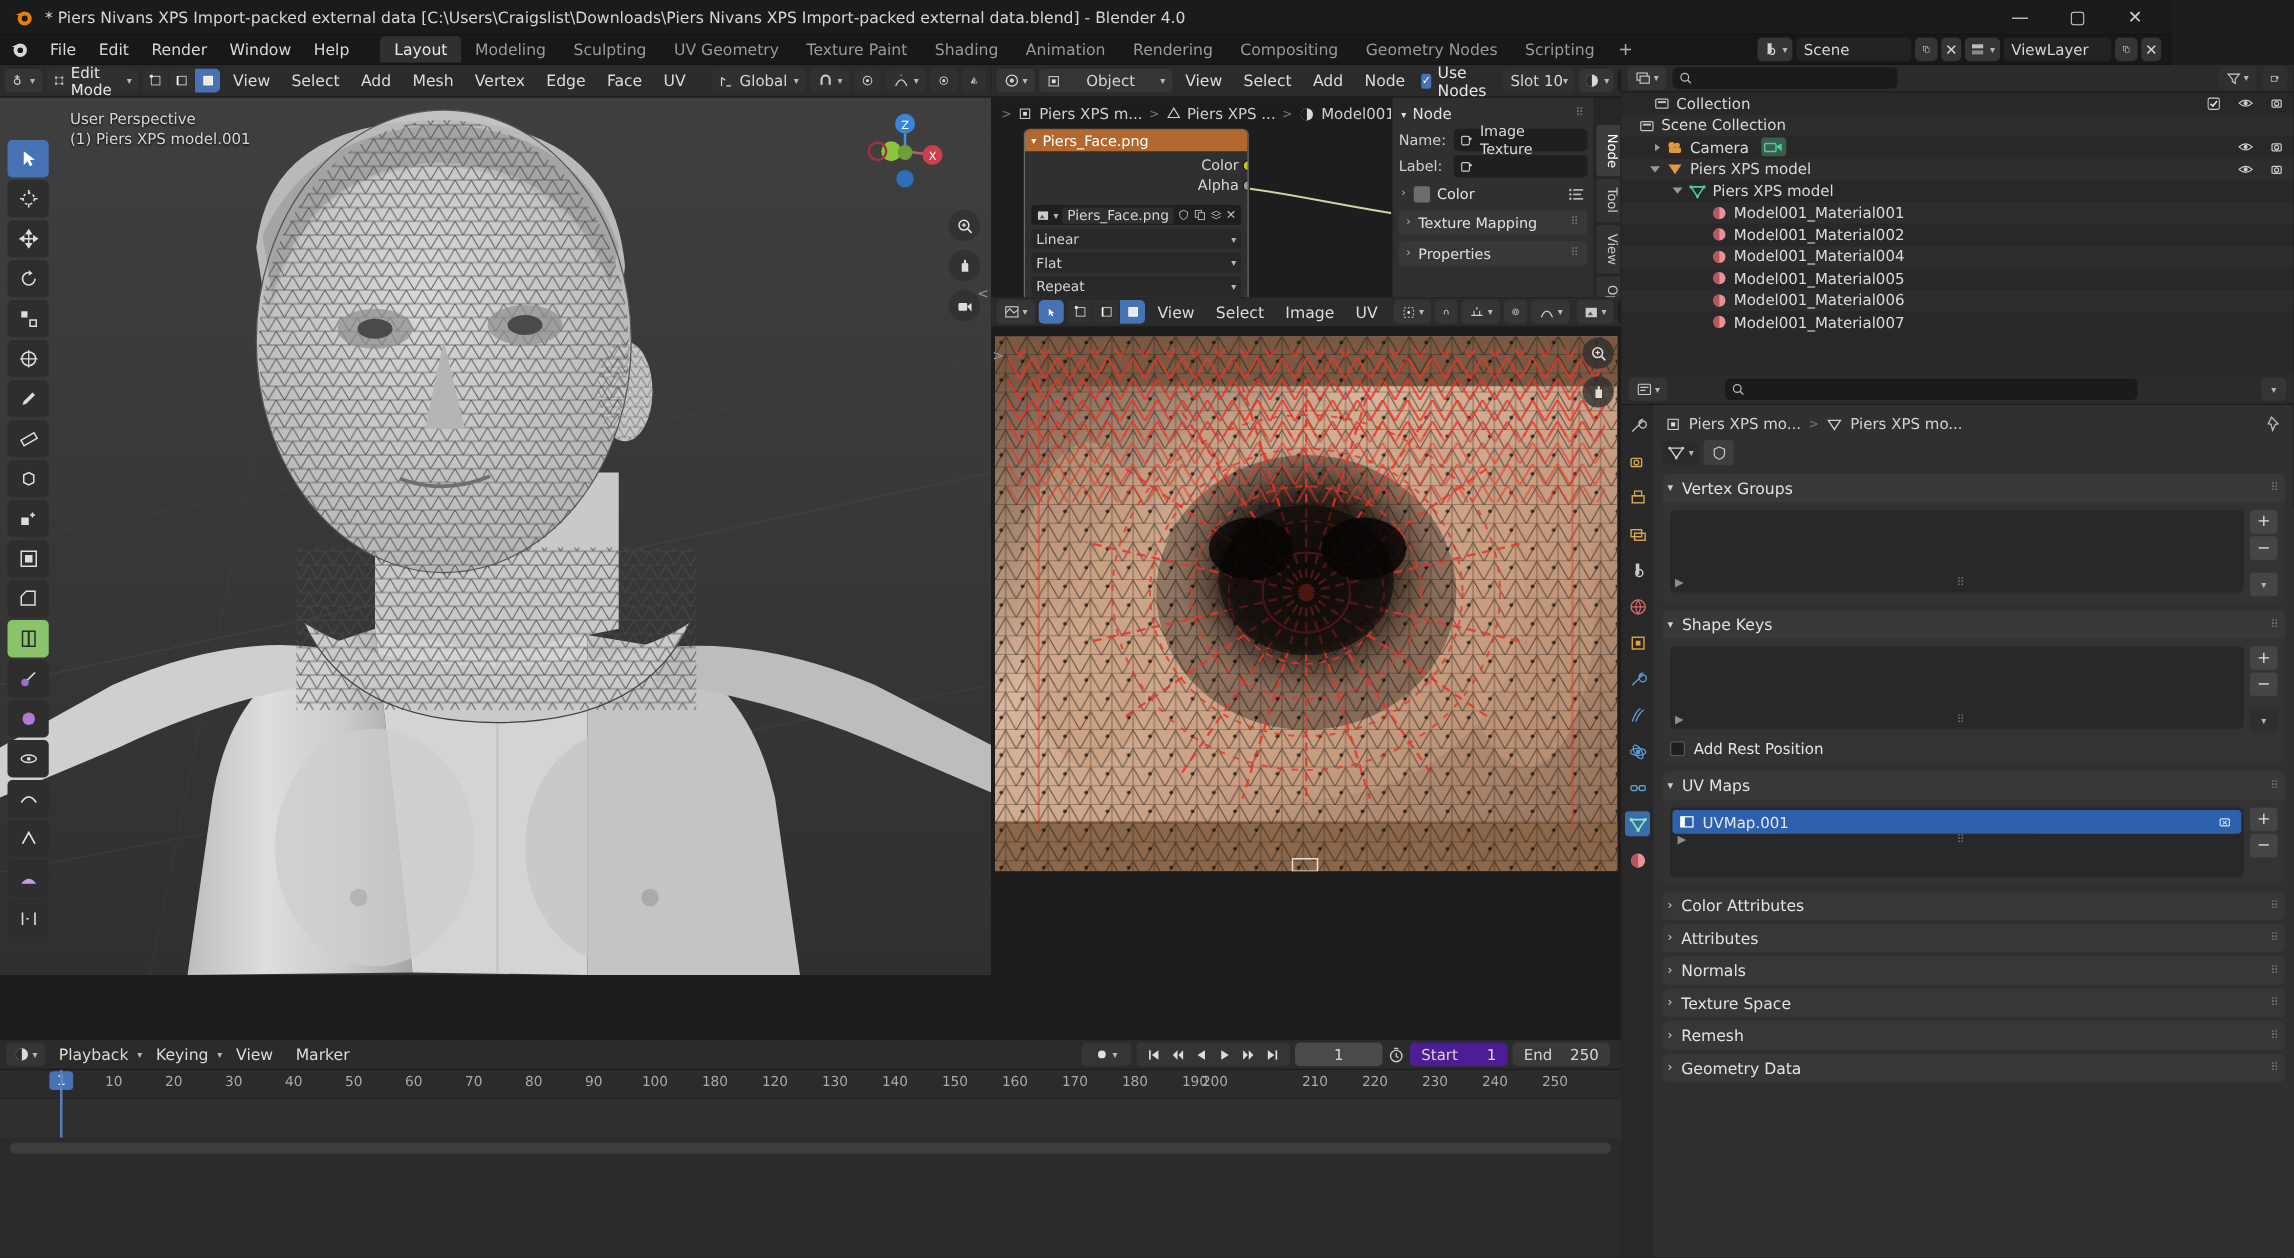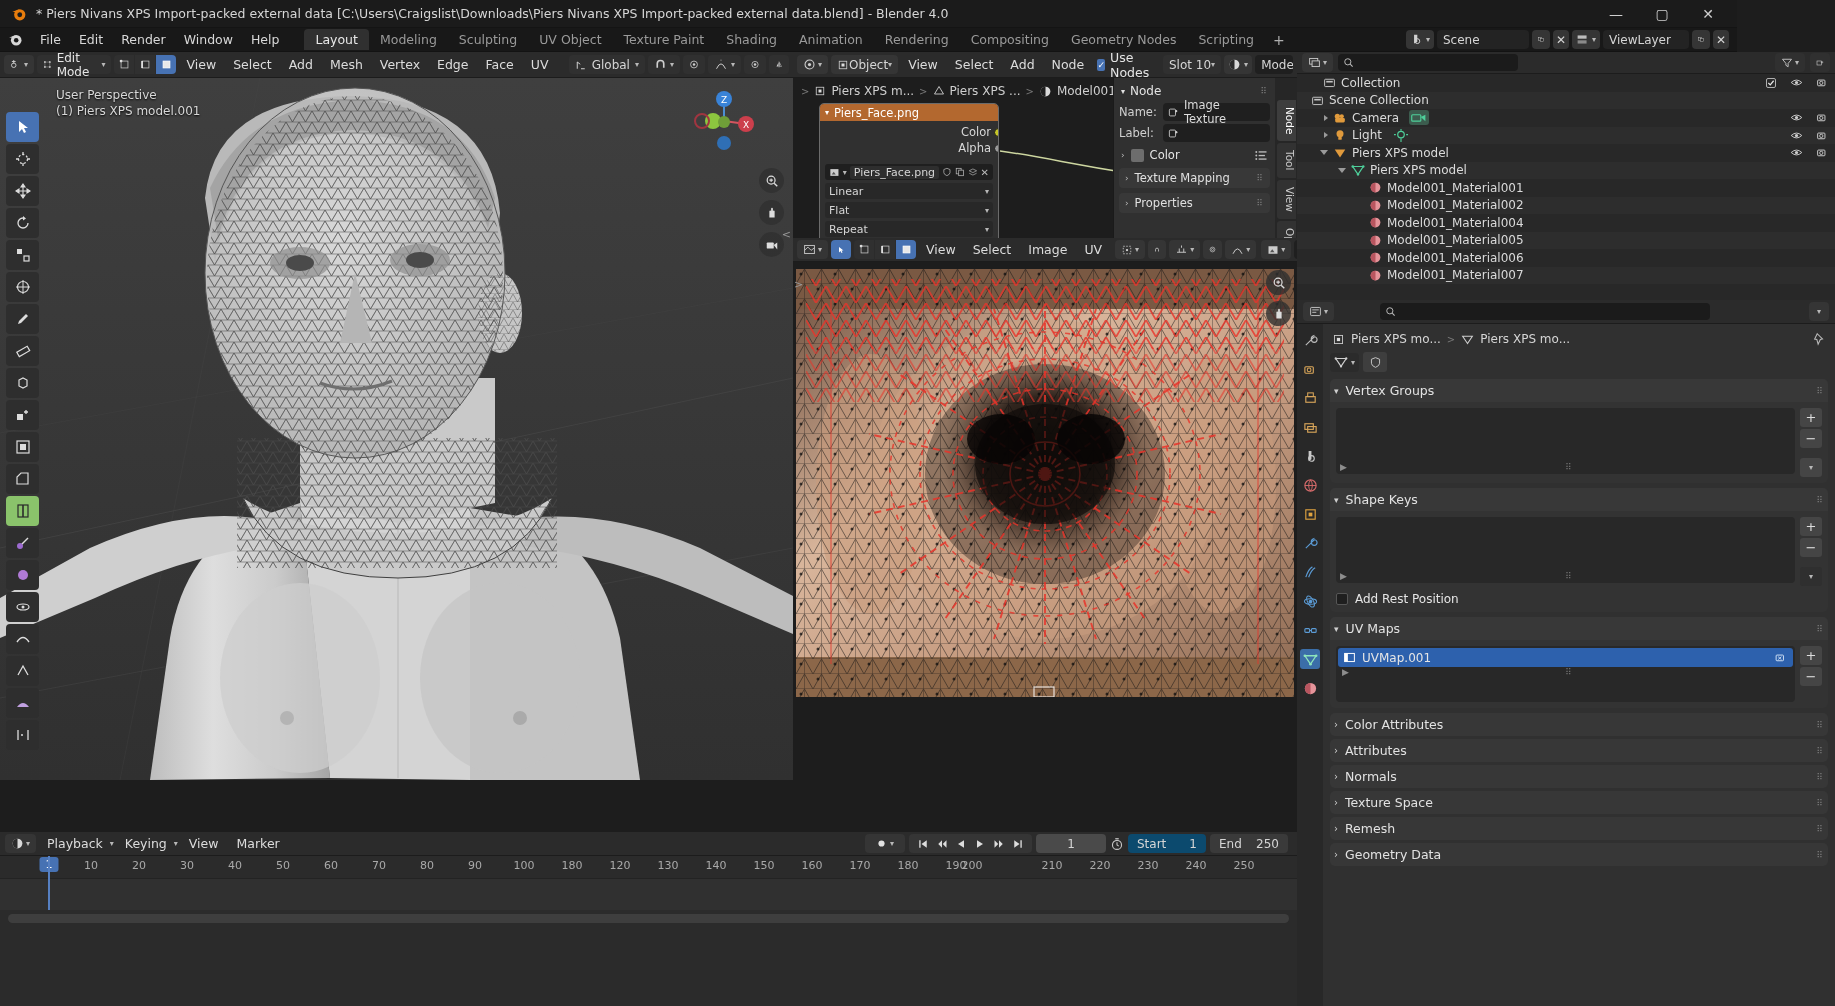--- a/index.html
+++ b/index.html
@@ -203,21 +203,21 @@
     <div class="menu">File</div>
     <div class="menu">Edit</div>
     <div class="menu">Render</div>
     <div class="menu">Window</div>
     <div class="menu">Help</div>
 
     <div class="ws-tabs">
       <div class="ws-tab active">Layout</div>
       <div class="ws-tab">Modeling</div>
       <div class="ws-tab">Sculpting</div>
-      <div class="ws-tab">UV Object</div>
+      <div class="ws-tab">UV Geometry</div>
       <div class="ws-tab">Texture Paint</div>
       <div class="ws-tab">Shading</div>
       <div class="ws-tab">Animation</div>
       <div class="ws-tab">Rendering</div>
       <div class="ws-tab">Compositing</div>
       <div class="ws-tab">Geometry Nodes</div>
       <div class="ws-tab">Scripting</div>
       <div class="ws-add">+</div>
     </div>
 
@@ -573,21 +573,21 @@
 
     <div class="shader">
       <div class="sh-header">
         <div class="fld btn" style="gap:2px">
           <svg width="13" height="13" viewBox="0 0 16 16">
             <circle cx="8" cy="8" r="5.5" fill="none" stroke="#d0d0d0" stroke-width="1.3"></circle>
             <circle cx="8" cy="8" r="2" fill="#d0d0d0"></circle>
             </svg>
             <span class="chev">▾</span>
           </div>
-        <div class="fld btn" style="gap:0">
+        <div class="fld btn" style="gap:20px">
           <svg width="12" height="12" viewBox="0 0 16 16">
             <rect x="3" y="3" width="10" height="10" fill="none" stroke="#ccc" stroke-width="1.1"></rect>
             <rect x="6" y="6" width="4" height="4" fill="#ddd"></rect>
             </svg>
           <span>Object</span>
           <span class="chev">▾</span>
           </div>
         <div class="vp-menu">View</div>
         <div class="vp-menu">Select</div>
         <div class="vp-menu">Add</div>
@@ -992,44 +992,20 @@
               <path d="M1.5 8 Q8 2 14.5 8 Q8 14 1.5 8 Z" fill="none" stroke="#ccc" stroke-width="1.2"></path>
               <circle cx="8" cy="8" r="2" fill="#ccc"></circle>
               </svg>
             <svg width="13" height="13" viewBox="0 0 16 16">
               <rect x="2" y="5" width="9" height="7" rx="1" fill="none" stroke="#ccc" stroke-width="1.2"></rect>
               <circle cx="6.5" cy="8.5" r="2" fill="none" stroke="#ccc" stroke-width="1.1"></circle>
               </svg>
           </div>
         </div>
 
-        <div class="ol-row">
-          <span style="width:36px;display:flex;justify-content:flex-end;padding-right:5px">
-              <i class="tri"></i>
-            </span>
-          <svg width="14" height="14" viewBox="0 0 16 16" style="margin-right:5px">
-            <circle cx="8" cy="6.5" r="4" fill="#e09a3c"></circle>
-              <rect x="6" y="10" width="4" height="3.5" rx="1" fill="#e09a3c"></rect>
-            </svg>
-          <span>Light</span>
-          <svg width="18" height="15" viewBox="0 0 18 16" style="margin-left:10px">
-            <circle cx="9" cy="7" r="3.5" fill="none" stroke="#4ecf9a" stroke-width="1.3"></circle>
-            <path d="M9 1 v2 M9 11 v4 M3.5 7 h-2 M16.5 7 h-2" stroke="#4ecf9a" stroke-width="1.2"></path>
-            </svg>
-          <div class="ol-icons">
-            <svg width="13" height="13" viewBox="0 0 16 16">
-              <path d="M1.5 8 Q8 2 14.5 8 Q8 14 1.5 8 Z" fill="none" stroke="#ccc" stroke-width="1.2"></path>
-              <circle cx="8" cy="8" r="2" fill="#ccc"></circle>
-              </svg>
-            <svg width="13" height="13" viewBox="0 0 16 16">
-              <rect x="2" y="5" width="9" height="7" rx="1" fill="none" stroke="#ccc" stroke-width="1.2"></rect>
-              <circle cx="6.5" cy="8.5" r="2" fill="none" stroke="#ccc" stroke-width="1.1"></circle>
-              </svg>
-          </div>
-        </div>
 
         <div class="ol-row">
           <span style="width:36px;display:flex;justify-content:flex-end;padding-right:5px">
               <i class="tri down"></i>
             </span>
           <svg width="14" height="14" viewBox="0 0 16 16" style="margin-right:5px">
             <path d="M8 13 L2 4 L14 4 Z" fill="#e09a3c"></path>
             </svg>
           <span>Piers XPS model</span>
           <div class="ol-icons">
@@ -1403,21 +1379,21 @@
               <path d="M3 3 L10 8 L3 13 Z" fill="#ddd"></path>
                 <rect x="11.2" y="3" width="1.8" height="10" fill="#ddd"></rect>
               </svg>
           </div>
           <div class="fld" style="background:#4a4a4a;width:70px;justify-content:center">1</div>
           <svg width="14" height="14" viewBox="0 0 16 16">
             <circle cx="8" cy="9" r="5.2" fill="none" stroke="#c6c6c6" stroke-width="1.3"></circle>
             <path d="M8 6 v3 l2 1.5" stroke="#c6c6c6" stroke-width="1.2" fill="none"></path>
             <path d="M6 2 h4" stroke="#c6c6c6" stroke-width="1.4"></path>
             </svg>
-          <div class="fld" style="background:#0c4a6e;width:78px;justify-content:space-between;padding:0 9px">
+          <div class="fld" style="background:#4c1d95;width:78px;justify-content:space-between;padding:0 9px">
             <span>Start</span>
             <span>1</span>
             </div>
           <div class="fld" style="background:#3a3a3a;width:78px;justify-content:space-between;padding:0 9px">
             <span>End</span>
             <span>250</span>
             </div>
         </div>
       </div>
 

